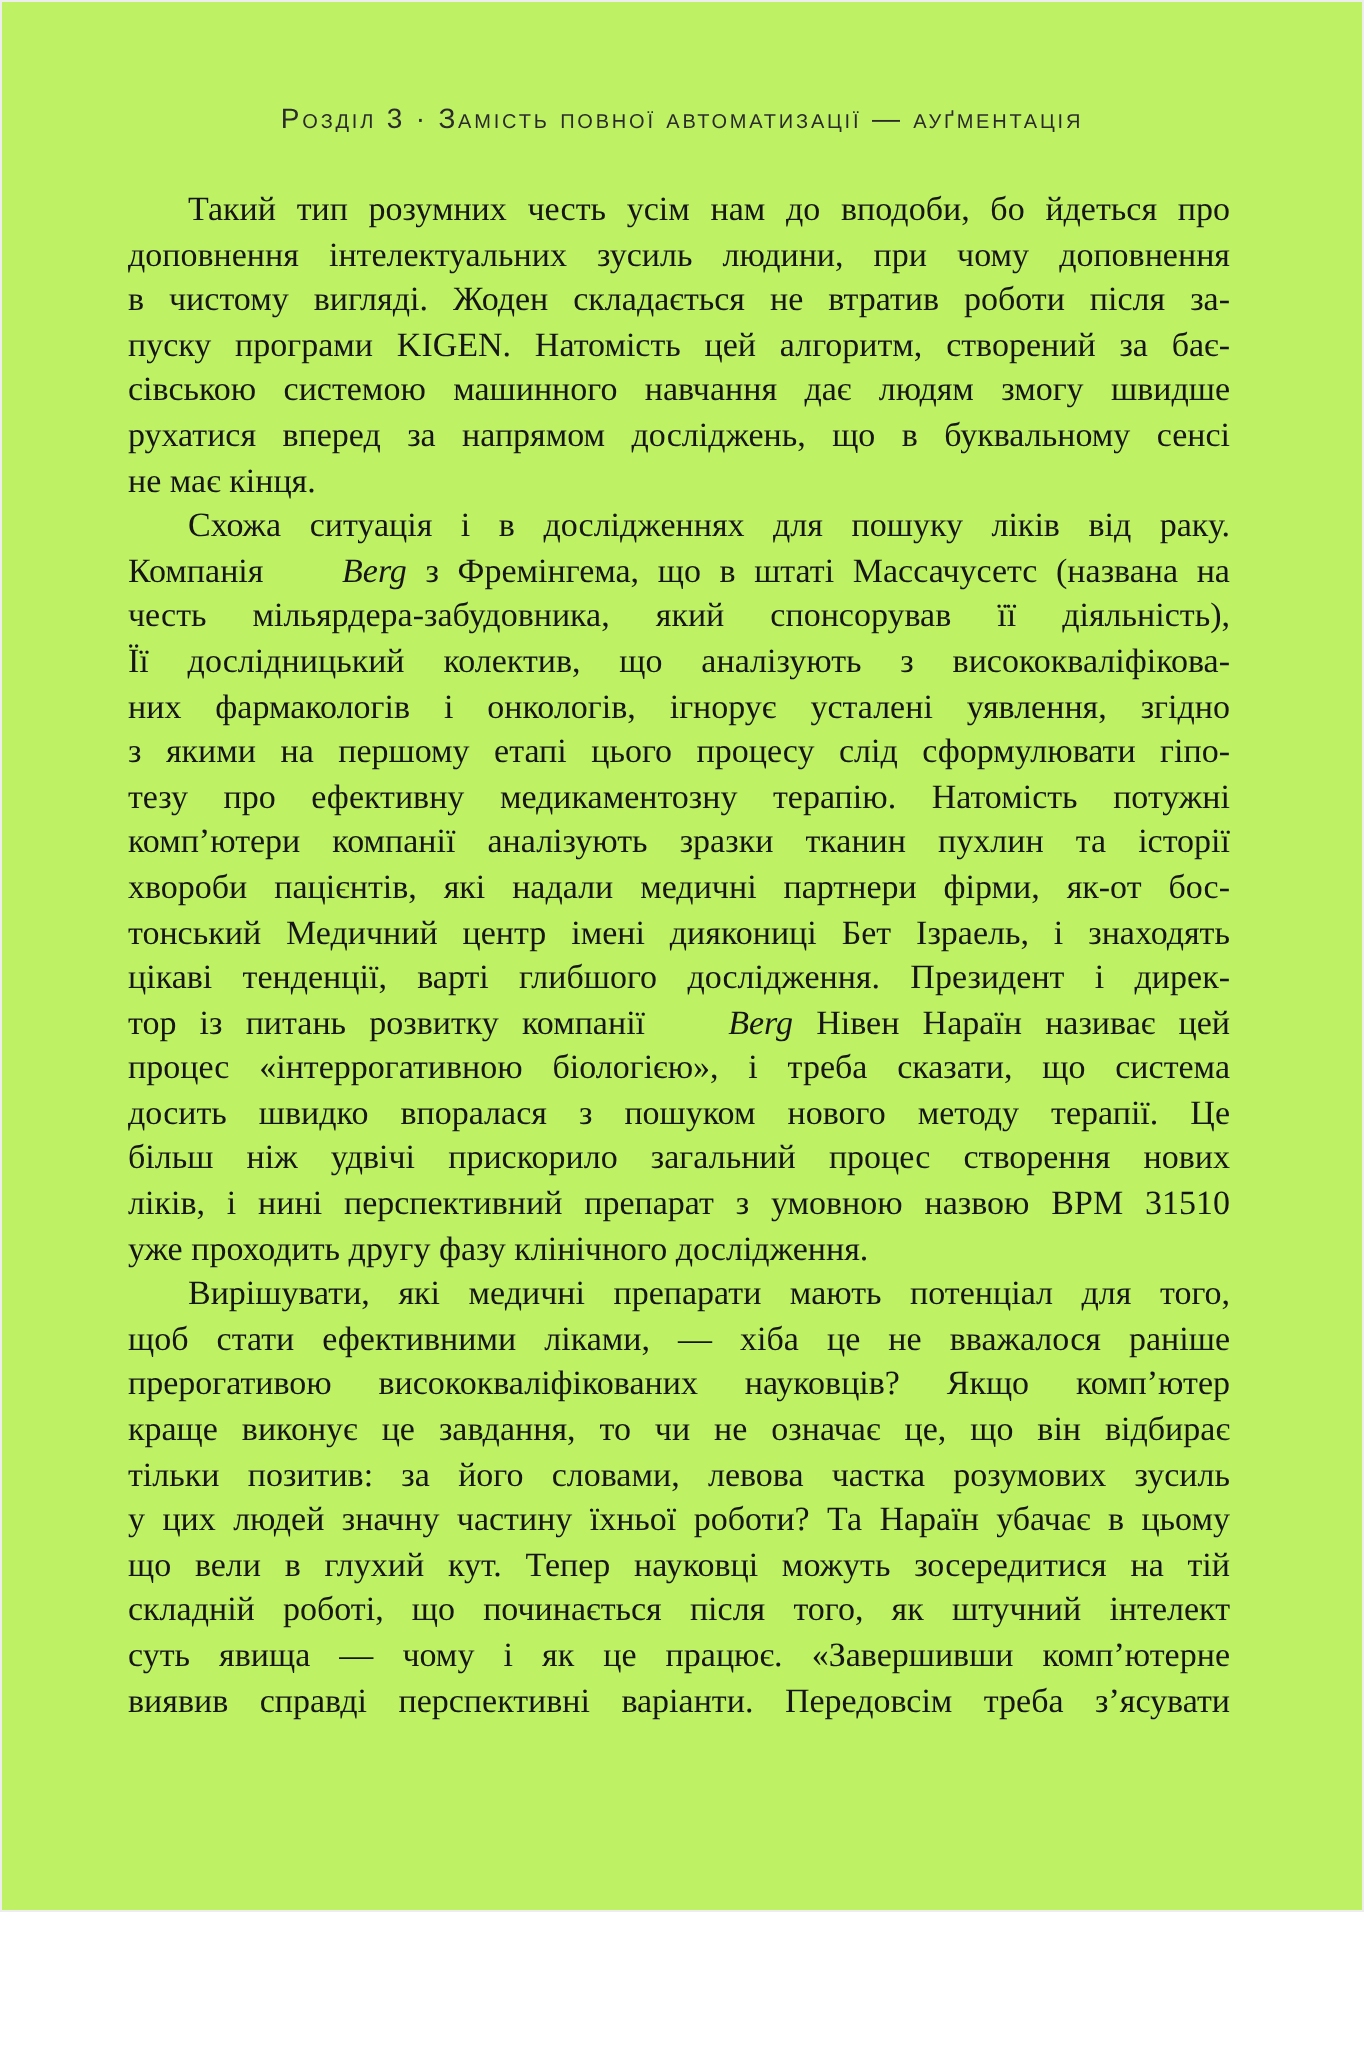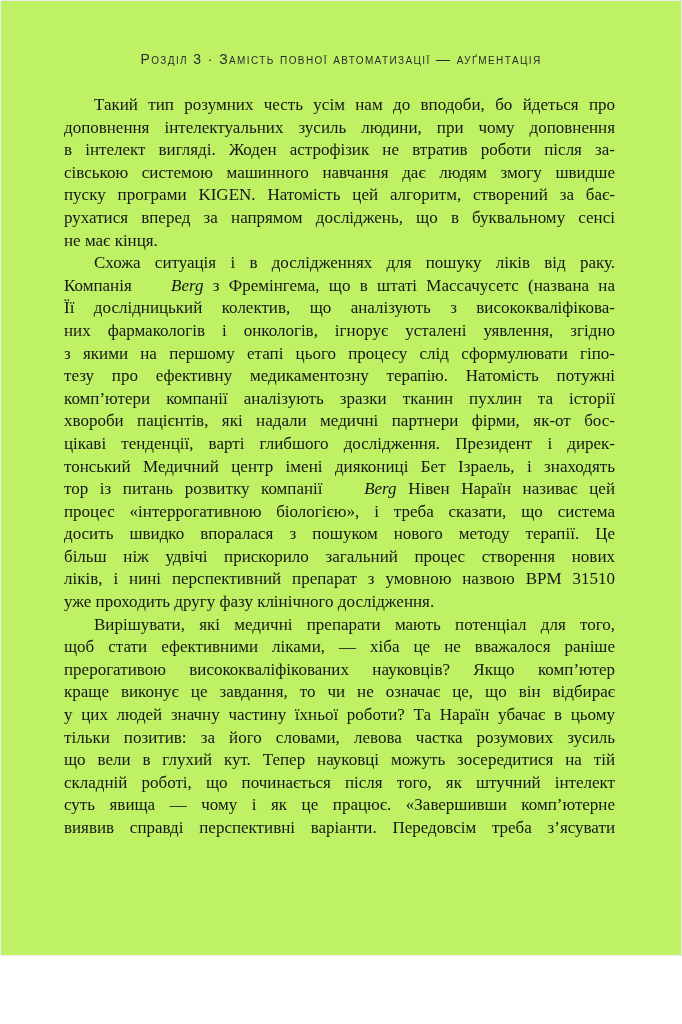--- a/index.html
+++ b/index.html
@@ -67,51 +67,52 @@
 </head>
 <body>
 
 <div class="page">
   <div class="running-head">Розділ 3 · Замість повної автоматизації — ауґментація</div>
 
   <div class="body-text">
       <div class="paragraph">
         <div class="line indent">Такий тип розумних честь усім нам до вподоби, бо йдеться про</div>
         <div class="line">доповнення інтелектуальних зусиль людини, при чому доповнення</div>
-        <div class="line">в інтелект вигляді. Жоден астрофізик не втратив роботи після за-</div>
+        <div class="line">в чистому вигляді. Жоден складається не втратив роботи після за-</div>
+        <div class="line">пуску програми KIGEN. Натомість цей алгоритм, створений за бає-</div>
         <div class="line">сівською системою машинного навчання дає людям змогу швидше</div>
-        <div class="line">пуску програми KIGEN. Натомість цей алгоритм, створений за бає-</div>
         <div class="line">рухатися вперед за напрямом досліджень, що в буквальному сенсі</div>
         <div class="line flush">не має кінця.</div>
       </div>
       <div class="paragraph">
         <div class="line indent">Схожа ситуація і в дослідженнях для пошуку ліків від раку.</div>
         <div class="line">Компанія <em>Berg</em> з Фремінгема, що в штаті Массачусетс (названа на</div>
+        <div class="line">честь мільярдера-забудовника, який спонсорував її діяльність),</div>
         <div class="line">Її дослідницький колектив, що аналізують з висококваліфікова-</div>
         <div class="line">них фармакологів і онкологів, ігнорує усталені уявлення, згідно</div>
         <div class="line">з якими на першому етапі цього процесу слід сформулювати гіпо-</div>
         <div class="line">тезу про ефективну медикаментозну терапію. Натомість потужні</div>
         <div class="line">комп’ютери компанії аналізують зразки тканин пухлин та історії</div>
         <div class="line">хвороби пацієнтів, які надали медичні партнери фірми, як-от бос-</div>
+        <div class="line">тонський Медичний центр імені диякониці Бет Ізраель, і знаходять</div>
         <div class="line">цікаві тенденції, варті глибшого дослідження. Президент і дирек-</div>
-        <div class="line">тонський Медичний центр імені диякониці Бет Ізраель, і знаходять</div>
         <div class="line">тор із питань розвитку компанії <em>Berg</em> Нівен Нараїн називає цей</div>
         <div class="line">процес «інтеррогативною біологією», і треба сказати, що система</div>
         <div class="line">досить швидко впоралася з пошуком нового методу терапії. Це</div>
         <div class="line">більш ніж удвічі прискорило загальний процес створення нових</div>
         <div class="line">ліків, і нині перспективний препарат з умовною назвою BPM 31510</div>
         <div class="line flush">уже проходить другу фазу клінічного дослідження.</div>
       </div>
       <div class="paragraph">
         <div class="line indent">Вирішувати, які медичні препарати мають потенціал для того,</div>
         <div class="line">щоб стати ефективними ліками, — хіба це не вважалося раніше</div>
         <div class="line">прерогативою висококваліфікованих науковців? Якщо комп’ютер</div>
         <div class="line">краще виконує це завдання, то чи не означає це, що він відбирає</div>
+        <div class="line">тільки позитив: за його словами, левова частка розумових зусиль</div>
         <div class="line">у цих людей значну частину їхньої роботи? Та Нараїн убачає в цьому</div>
-        <div class="line">тільки позитив: за його словами, левова частка розумових зусиль</div>
         <div class="line">що вели в глухий кут. Тепер науковці можуть зосередитися на тій</div>
         <div class="line">складній роботі, що починається після того, як штучний інтелект</div>
         <div class="line">суть явища — чому і як це працює. «Завершивши комп’ютерне</div>
         <div class="line">виявив справді перспективні варіанти. Передовсім треба з’ясувати</div>
       </div>
     </div>
 
   <div class="page-number">81</div>
 </div>
 

